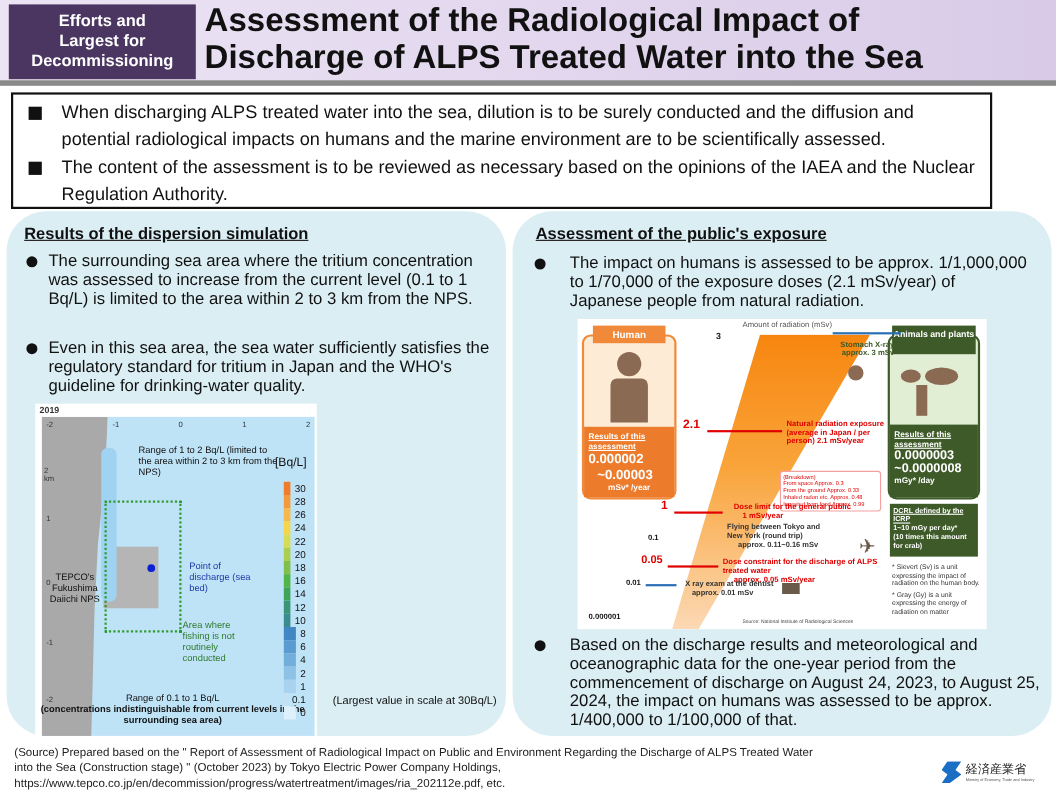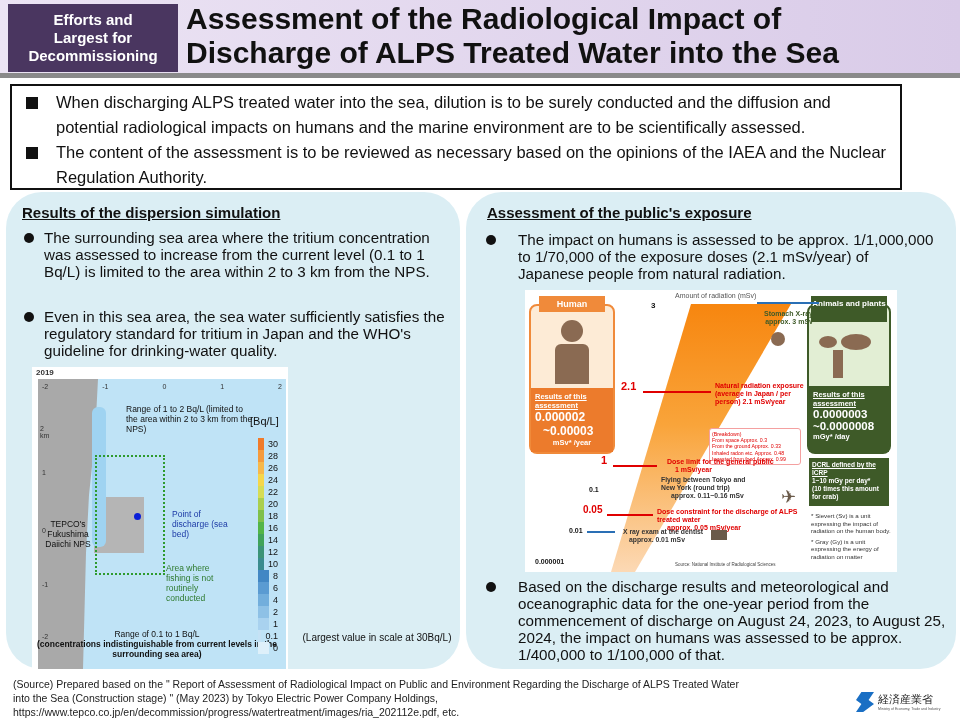--- a/index.html
+++ b/index.html
@@ -272,20 +272,20 @@
   <div style="position:absolute;left:150px;top:272px;font-size:4.5px;color:#444">Source: National Institute of Radiological Sciences</div>
 </div>
 
 <div class="bul" style="left:486px;top:578px;width:460px">
     <span class="dot" style="margin-right:22px"></span>
     <span>Based on the discharge results and meteorological and oceanographic data for the one-year period from the commencement of discharge on August 24, 2023, to August 25, 2024, the impact on humans was assessed to be approx. 1/400,000 to 1/100,000 of that.</span>
   </div>
 
 <div class="srcl">
   <div>(Source) Prepared based on the " Report of Assessment of Radiological Impact on Public and Environment Regarding the Discharge of ALPS Treated Water</div>
-  <div>into the Sea (Construction stage) " (May 2023) by Tokyo Electric Power Company Holdings,</div>
+  <div>into the Sea (Construction stage) " (October 2023) by Tokyo Electric Power Company Holdings,</div>
   <div>https://www.tepco.co.jp/en/decommission/progress/watertreatment/images/ria_202112e.pdf, etc.</div>
 </div>
 <div style="position:absolute;left:856px;top:690px;width:100px;height:26px">
   <div style="position:absolute;left:0;top:2px;width:18px;height:20px;background:#1a6fc4;clip-path:polygon(30% 0,100% 0,70% 40%,100% 60%,40% 100%,0 100%,30% 60%,0 40%)"></div>
   <div style="position:absolute;left:22px;top:2px;font-size:11px;font-family:'DejaVu Sans',sans-serif;color:#222">経済産業省</div>
   <div style="position:absolute;left:22px;top:17px;font-size:3.5px;color:#555;white-space:nowrap">Ministry of Economy, Trade and Industry</div>
 </div>
 
 </body></html>

